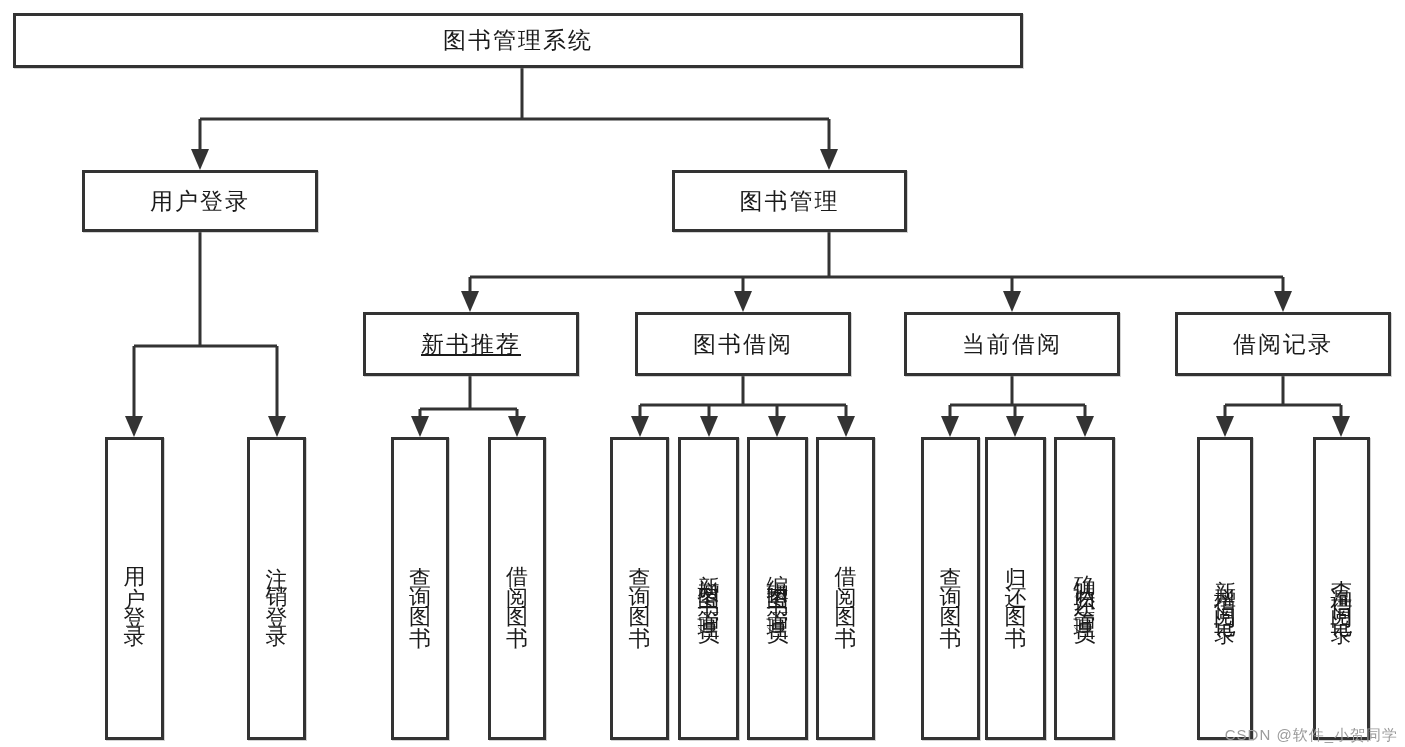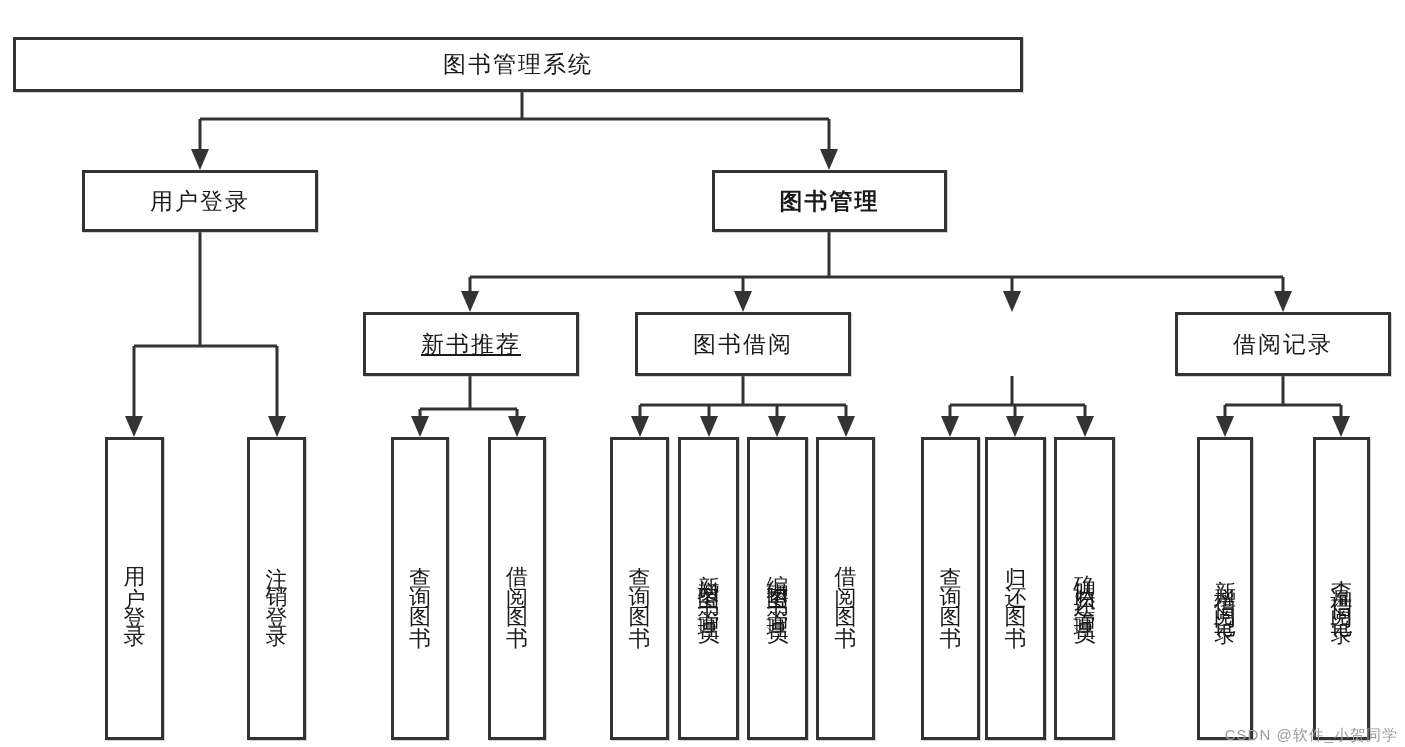--- a/index.html
+++ b/index.html
@@ -73,36 +73,39 @@
         <polygon points="837,416 855,416 846,437"></polygon>
         <polygon points="941,416 959,416 950,437"></polygon>
         <polygon points="1006,416 1024,416 1015,437"></polygon>
         <polygon points="1076,416 1094,416 1085,437"></polygon>
         <polygon points="1216,416 1234,416 1225,437"></polygon>
         <polygon points="1332,416 1350,416 1341,437"></polygon>
       </g>
     </g>
   </svg>
 
-  <div class="node hbox" style="left:13px; top:13px; width:1010px; height:55px;margin-top:24px;">
+  <div class="node hbox" style="left:13px; top:13px; width:1010px; height:55px;">
     <span class="lbl">图书管理系统</span>
   </div>
 
   <div class="node hbox" style="left:82px; top:170px; width:236px; height:62px;">
     <span class="lbl">用户登录</span>
   </div>
-  <div class="node hbox" style="left:712px; top:170px; width:235px; height:62px;font-weight:bold;">
+  <div class="node hbox" style="left:672px; top:170px; width:235px; height:62px;">
     <span class="lbl">图书管理</span>
   </div>
 
   <div class="node hbox" style="left:363px; top:312px; width:216px; height:64px;text-decoration:underline;">
     <span class="lbl">新书推荐</span>
   </div>
   <div class="node hbox" style="left:635px; top:312px; width:216px; height:64px;justify-content:center;">
     <span class="lbl">图书借阅</span>
+  </div>
+  <div class="node hbox" style="left:904px; top:312px; width:216px; height:64px;">
+    <span class="lbl">当前借阅</span>
   </div>
   <div class="node hbox" style="left:1175px; top:312px; width:216px; height:64px;">
     <span class="lbl">借阅记录</span>
   </div>
 
   <div class="node vbox" style="left:105px; top:437px; width:59px; height:303px;">
     <span class="lbl" style="letter-spacing: 20px;">用户登录</span>
   </div>
   <div class="node vbox" style="left:247px; top:437px; width:59px; height:303px;">
     <span class="lbl" style="letter-spacing: 20px;">注销登录</span>

